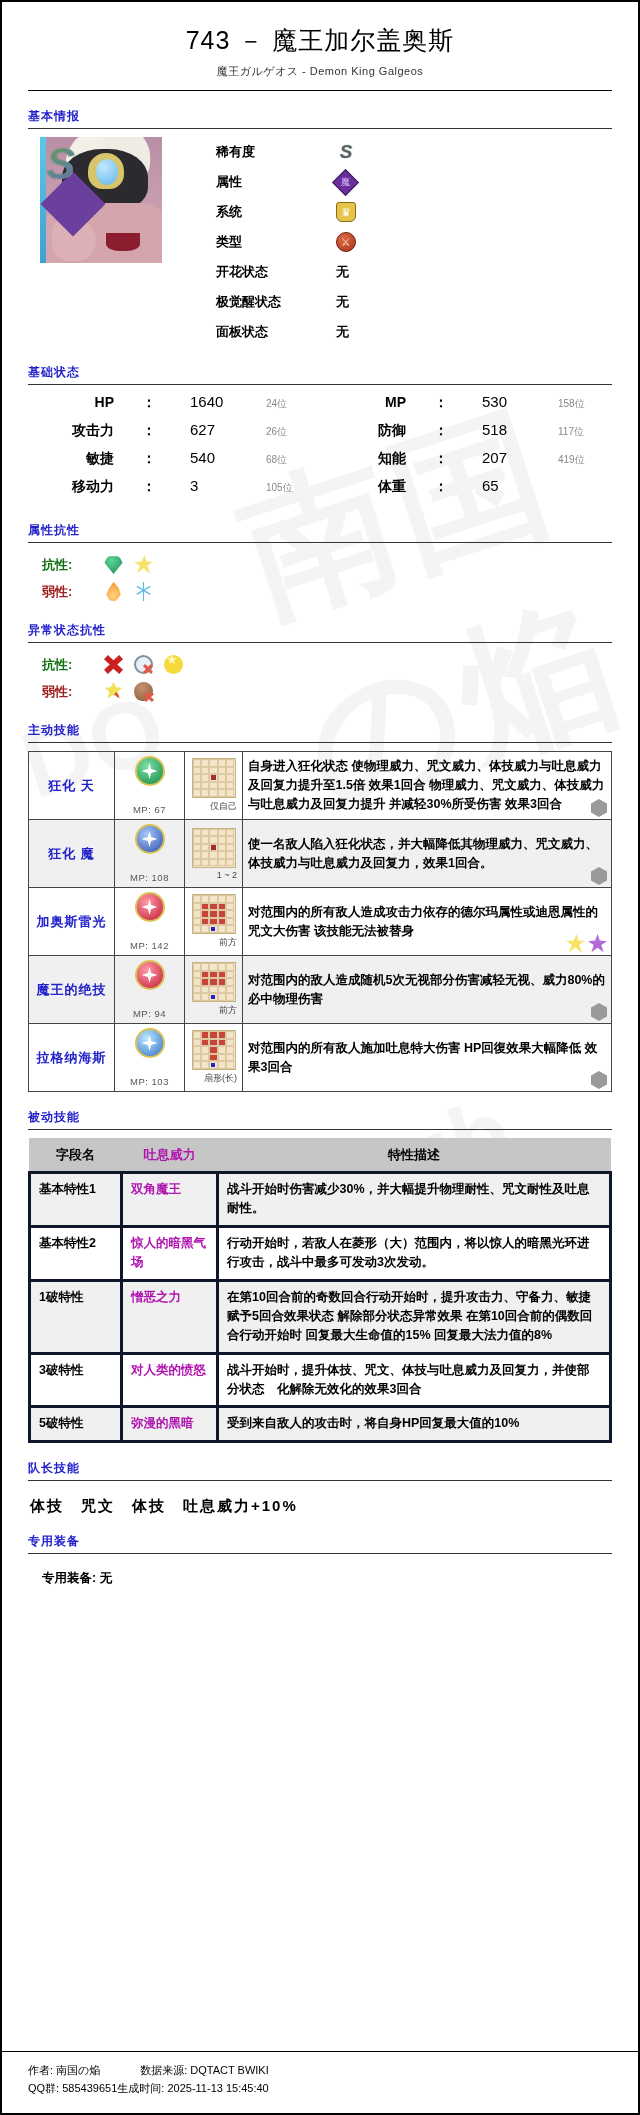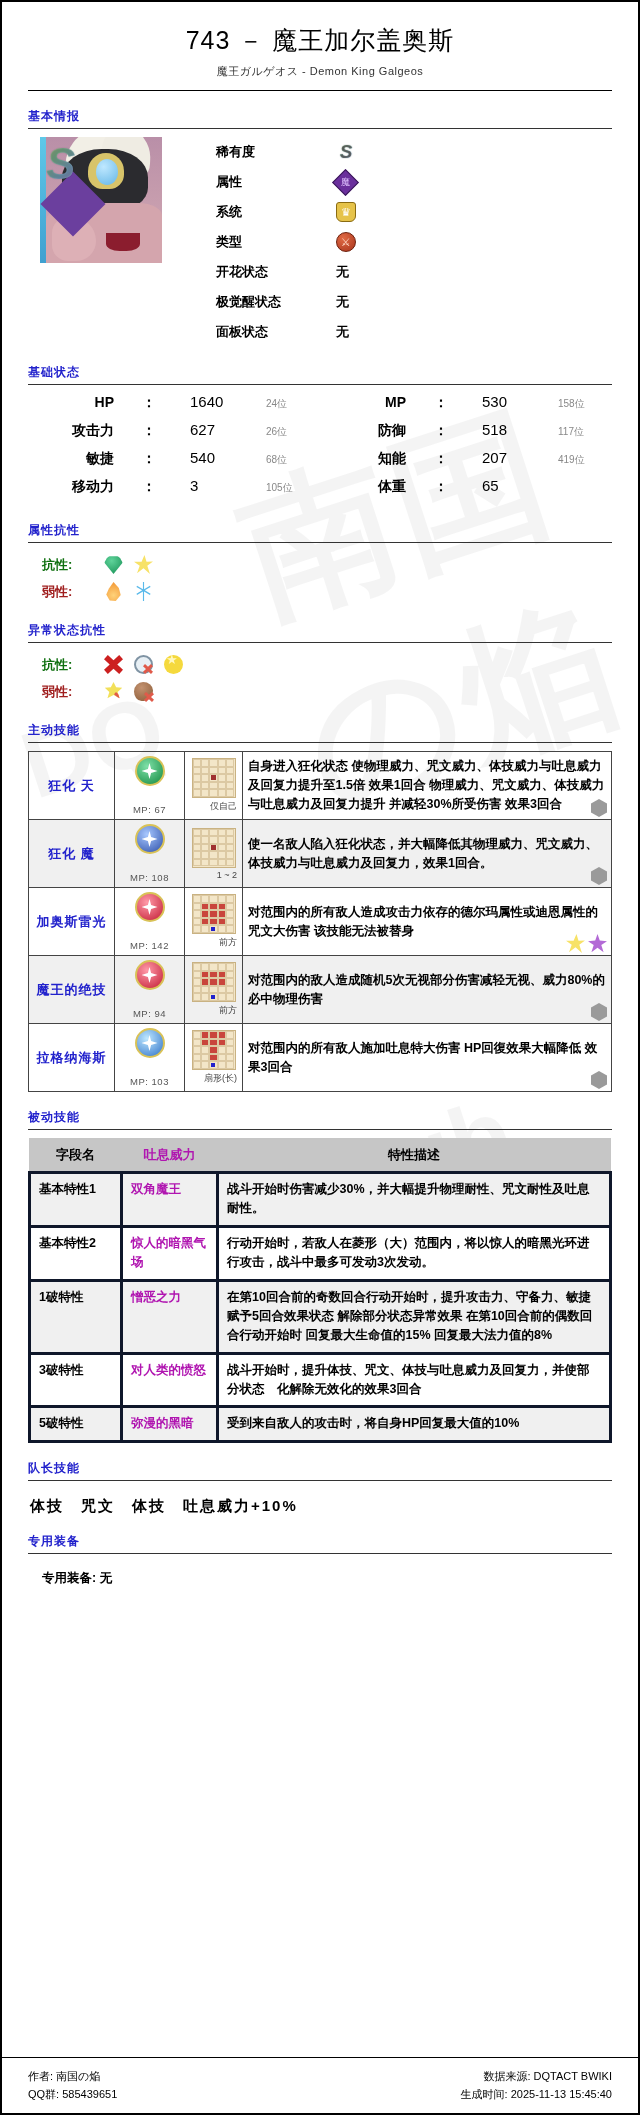--- a/index.html
+++ b/index.html
@@ -178,24 +178,24 @@
   table.passive tr:nth-child(odd) td { background:#f0f0f0; }
   .pv-field { width: 92px; }
   .pv-name  { width: 96px; color:#b015b0; }
 
   
   .plain-line { font-size:15px; font-weight:700; padding: 8px 2px 0 2px; letter-spacing:2px; }
   .equip-line { font-size:12.5px; font-weight:700; padding: 8px 2px 0 14px; }
 
   
   .footer {
-    position:absolute; left:0; right:0; bottom:0;
+    position:absolute; left:0; right:0; bottom:6px;
     border-top: 1.5px solid #000;
     padding: 8px 26px 8px 26px;
-    display:flex; justify-content:space-between;
+    display:flex; 
     font-size: 11px;
   }
   .footer .left div, .footer .right div { margin: 3px 0; }
   .footer .right { text-align: right; }
 </style>
 </head>
 <body>
 
 <div class="page">
 

